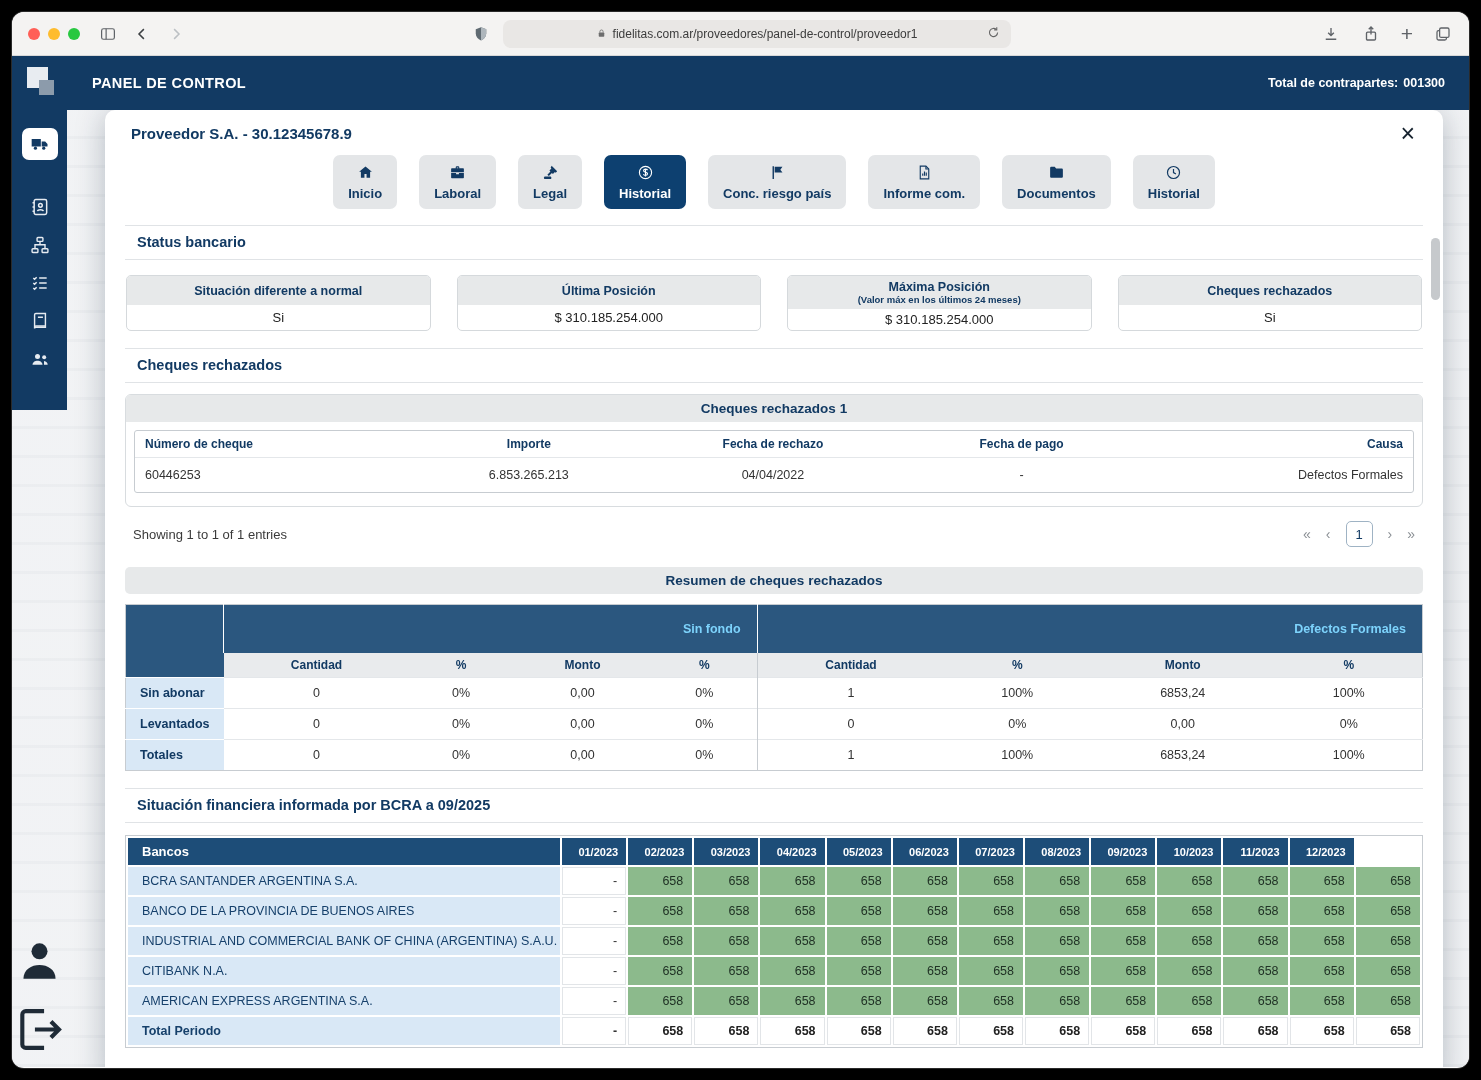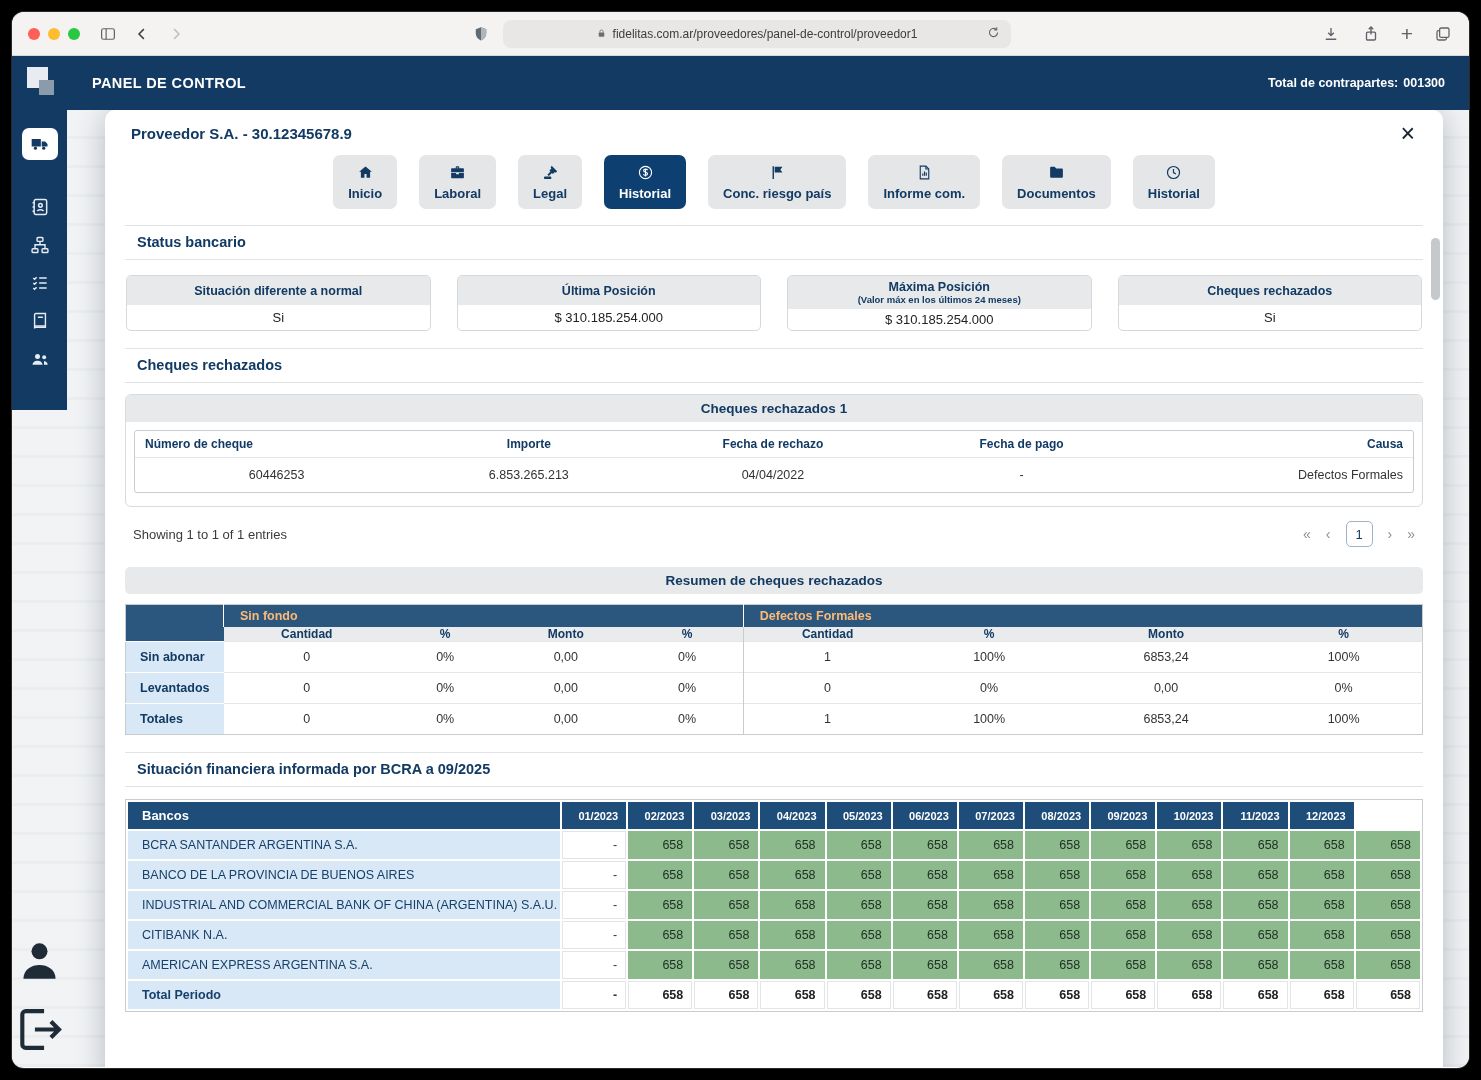--- a/index.html
+++ b/index.html
@@ -83,22 +83,22 @@
   table.cheques th { padding:6px 10px; color:var(--navy); font-weight:bold; font-size:12px; }
   table.cheques td { padding:10px; color:#333; border-top:1px solid #e4e7ea; }
 
   .showing-row { display:flex; align-items:center; margin:14px 8px 4px; font-size:13px; color:#3a3a3a; }
   .pager { margin-left:auto; display:flex; align-items:center; gap:15px; color:#8a8f94; font-size:14px; }
   .pager span { cursor:pointer; }
   .page-box { border:1px solid #9fb3c4; border-radius:5px; width:27px; height:26px; display:flex; align-items:center; justify-content:center; color:var(--navy); font-size:13px; background:#fff; }
 
   table.resumen { width:100%; border-collapse:collapse; font-size:12.5px; margin-top:10px; border:1px solid var(--tborder); }
   table.resumen th.corner { background:var(--group-navy); width:98px; }
-  table.resumen th.group { background:var(--group-navy); color:#fdba74; text-align:left; padding:4px 16px; font-size:12.5px; border-left:1px solid #fff; }
-  table.resumen th.sub { background:#e9ebed; color:var(--navy); font-size:12px; font-weight:bold; text-align:center; }
+  table.resumen th.group { background:var(--group-navy); color:#7dd3fc; text-align:right; padding:17px 16px; font-size:12.5px; border-left:1px solid #fff; }
+  table.resumen th.sub { background:#e9ebed; color:var(--navy); padding:5px; font-size:12px; font-weight:bold; text-align:center; }
   table.resumen th.sub.g2, table.resumen td.cell.g2 { border-left:1px solid var(--tborder); }
   table.resumen td.rowlabel { background:var(--light-blue); color:var(--navy); font-weight:bold; padding:8px 14px; border-top:1px solid #fff; }
   table.resumen td.cell { text-align:center; padding:8px; color:#333; border-top:1px solid #e4e7ea; }
 
   .bcra-wrap { border:1px solid var(--tborder); margin-top:12px; background:#fff; }
   table.bcra { width:100%; border-collapse:separate; border-spacing:2px; font-size:12.5px; table-layout:fixed; }
   table.bcra th.bancos { background:var(--thead-navy); color:#fff; text-align:left; padding:6px 14px; font-size:13px; }
   table.bcra th.month { background:var(--thead-navy); color:#fff; text-align:right; padding:6px 8px; font-size:11px; font-weight:bold; }
   table.bcra td.bank { background:var(--light-blue); color:#16406b; padding:7px 14px; white-space:nowrap; overflow:hidden; font-size:12.5px; }
   table.bcra td.num { text-align:right; padding:7px 9px; color:#203225; }
@@ -390,21 +390,21 @@
                     <tr>
                       <th style="text-align: left;">Número de cheque</th>
                       <th style="text-align: center;">Importe</th>
                       <th style="text-align: center;">Fecha de rechazo</th>
                       <th style="text-align: center;">Fecha de pago</th>
                       <th style="text-align: right;">Causa</th>
                     </tr>
                   </thead>
                 <tbody>
                     <tr>
-                      <td style="text-align: center;">60446253</td>
+                      <td style="">60446253</td>
                       <td style="text-align: center;">6.853.265.213</td>
                       <td style="text-align: center;">04/04/2022</td>
                       <td style="text-align: center;">-</td>
                       <td style="text-align: right;">Defectos Formales</td>
                     </tr>
                   </tbody>
               </table>
             </div>
           </div>
 

